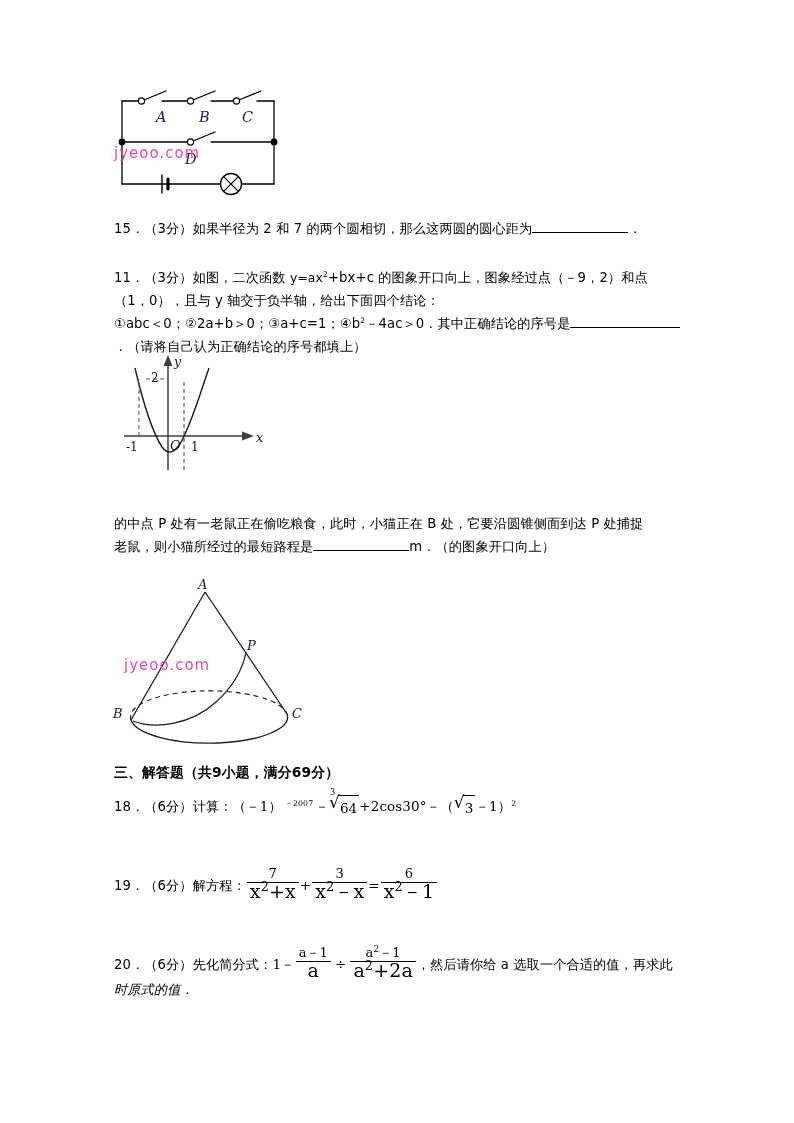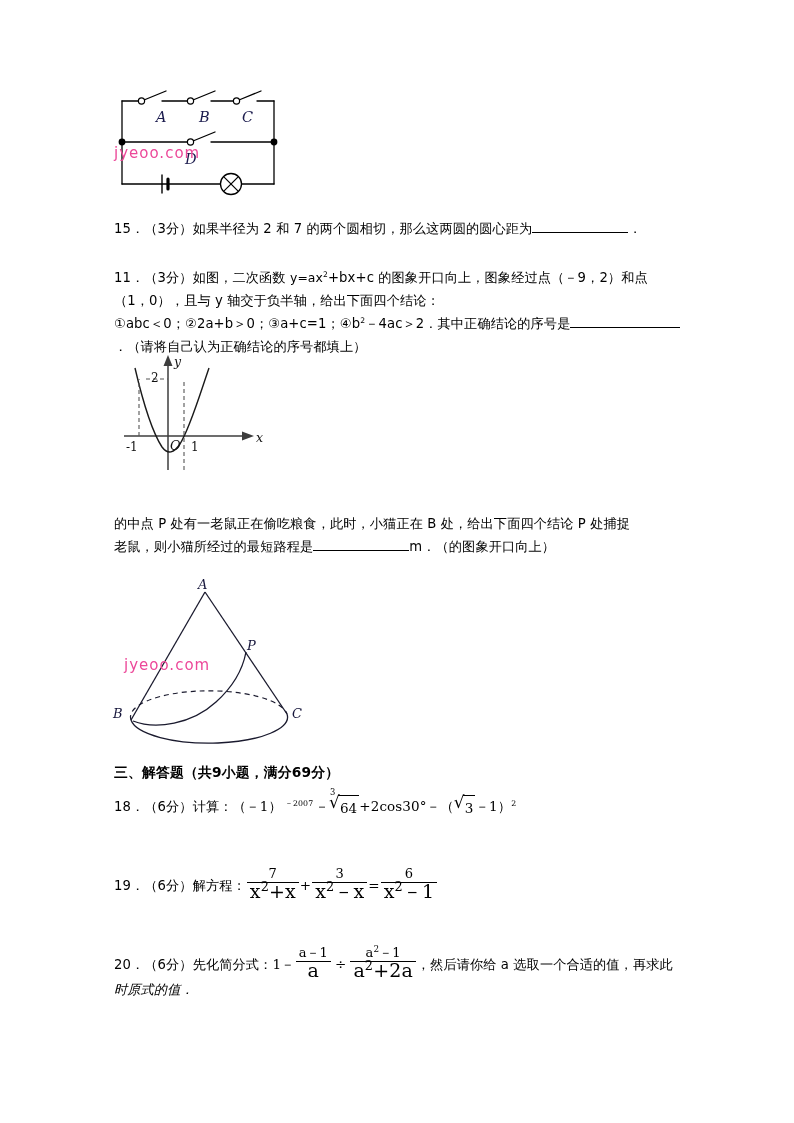--- a/index.html
+++ b/index.html
@@ -169,21 +169,21 @@
   <div class="block qtext" style="left:114px; top:217px; width:580px;">
     <span class="num">15</span><span class="num">．</span><span>（3分）</span><span>如果半径为 2 和 7 的两个圆相切，那么这两圆的圆心距为</span><span class="blank-line" style="width:96px; height:14px;"></span><span>．</span>
   </div>
 
   <div class="block qtext" style="left:114px; top:266px; width:582px;">
     <div>
       <span class="num">11</span><span class="num">．</span><span>（3分）</span><span>如图，二次函数 </span><span class="latin">y=ax</span><sup class="tiny">2</sup><span>+bx+c 的图象开口向上，图象经过点（－9，2）和点</span>
     </div>
     <div>（1，0），且与 y 轴交于负半轴，给出下面四个结论：</div>
     <div>
-      <span>①abc＜0；②2a+b＞0；③a+c=1；④b</span><sup class="tiny">2</sup><span>－4ac＞2．其中正确结论的序号是</span><span class="blank-line" style="width:110px; height:14px;"></span>
+      <span>①abc＜0；②2a+b＞0；③a+c=1；④b</span><sup class="tiny">2</sup><span>－4ac＞0．其中正确结论的序号是</span><span class="blank-line" style="width:110px; height:14px;"></span>
     </div>
     <div>．（请将自己认为正确结论的序号都填上）</div>
   </div>
 
   <div class="block" style="left:118px; top:352px;">
     <svg width="150" height="125" viewBox="0 0 150 125">
 
       <g stroke="#3d3d3d" stroke-width="1.5" fill="none">
         <line x1="6" y1="84" x2="124" y2="84"></line>
       </g>
@@ -205,21 +205,21 @@
       <text x="8" y="99" font-family="DejaVu Serif, serif" font-size="12" fill="#111">-1</text>
       <text x="73" y="99" font-family="DejaVu Serif, serif" font-size="12" fill="#111">1</text>
       <text x="33" y="30" font-family="DejaVu Serif, serif" font-size="12" fill="#111">2</text>
       <text x="52" y="98" font-family="DejaVu Serif, serif" font-size="13" font-style="italic" fill="#111">O</text>
       <text x="138" y="90" font-family="DejaVu Serif, serif" font-size="12.5" font-style="italic" fill="#111">x</text>
       <text x="56" y="14" font-family="DejaVu Serif, serif" font-size="12.5" font-style="italic" fill="#111">y</text>
     </svg>
   </div>
 
   <div class="block qtext" style="left:114px; top:512px; width:585px;">
-    <div>的中点 P 处有一老鼠正在偷吃粮食，此时，小猫正在 B 处，给出下面四个结论 P 处捕捉</div>
+    <div>的中点 P 处有一老鼠正在偷吃粮食，此时，小猫正在 B 处，它要沿圆锥侧面到达 P 处捕捉</div>
     <div>
       <span>老鼠，则小猫所经过的最短路程是</span><span class="blank-line" style="width:96px; height:14px;"></span><span>m．（的图象开口向上）</span>
     </div>
   </div>
 
   <div class="block" style="left:104px; top:578px;">
     <svg width="230" height="170" viewBox="0 0 230 170">
 
       <path d="M 27,142 A 78,26 0 0 0 183,136" stroke="#1a1a2e" stroke-width="1.3" fill="none"></path>
       <path d="M 27,142 A 78,26 0 0 1 183,136" stroke="#1a1a2e" stroke-width="1.2" fill="none" stroke-dasharray="5,4"></path>

